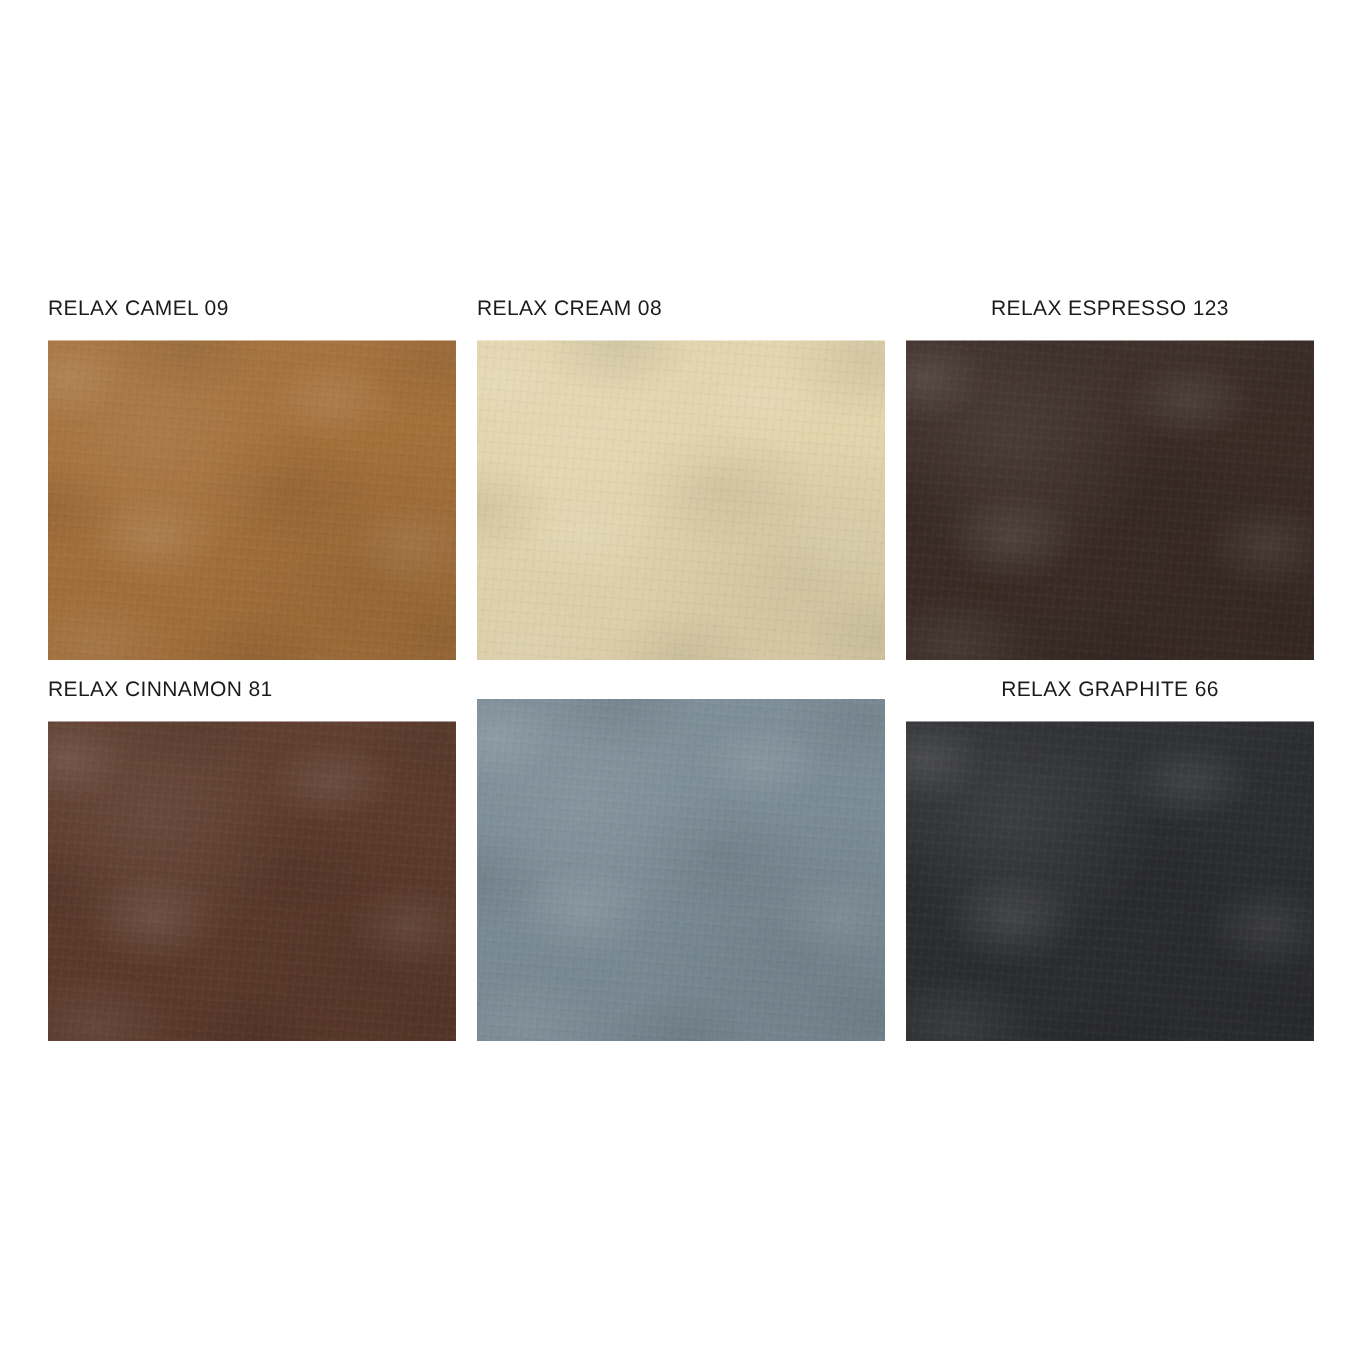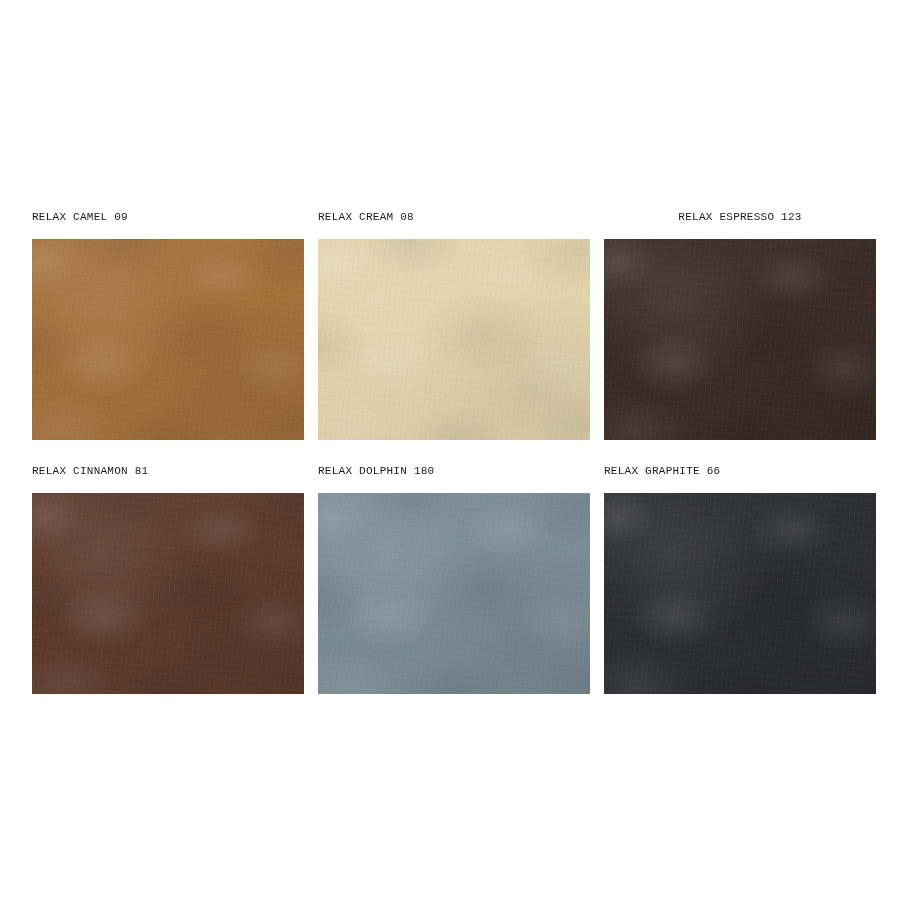--- a/index.html
+++ b/index.html
@@ -34,28 +34,27 @@
   }
   .swatch-row:last-child { margin-bottom: 0; }
 
   .swatch-cell {
     width: 272px;
     display: flex;
     flex-direction: column;
   }
 
   .swatch-label {
-    font-size: 11px;
+    font-size: 14px;
     line-height: 14px;
     letter-spacing: 0.25px;
     color: #1b1b1b;
     height: 15px;
     white-space: nowrap;
-    font-family: Liberation Mono, monospace;
-    margin-top: 12px;
+    font-family: Liberation Sans, sans-serif;
   }
 
   .swatch-tile {
     width: 100%;
     flex: 1 1 auto;
     margin-top: 14px;
     position: relative;
     overflow: hidden;
     background-color: #888;
   }
@@ -139,30 +138,29 @@
     <div class="swatch-cell">
       <div class="swatch-label" style="color: rgb(27, 27, 27);">RELAX CINNAMON 81</div>
       <div class="swatch-tile" style="background-color: rgb(92, 58, 43);">
         <span class="tex-a"></span>
         <span class="tex-b"></span>
         <span class="tex-c"></span>
       </div>
     </div>
 
     <div class="swatch-cell">
-      <div class="swatch-label" style="color: rgb(27, 27, 27);">RELAX DOLPHIN 180</div>
       <div class="swatch-tile" style="background-color: rgb(123, 140, 150);">
         <span class="tex-a"></span>
         <span class="tex-b"></span>
         <span class="tex-c"></span>
       </div>
     </div>
 
     <div class="swatch-cell">
-      <div class="swatch-label" style="color: rgb(27, 27, 27);">RELAX GRAPHITE 66</div>
+      <div class="swatch-label" style="color: rgb(27, 27, 27); text-align: center;">RELAX GRAPHITE 66</div>
       <div class="swatch-tile" style="background-color: rgb(44, 45, 49);">
         <span class="tex-a"></span>
         <span class="tex-b"></span>
         <span class="tex-c"></span>
       </div>
     </div>
   </div>
 
 </div>
 

